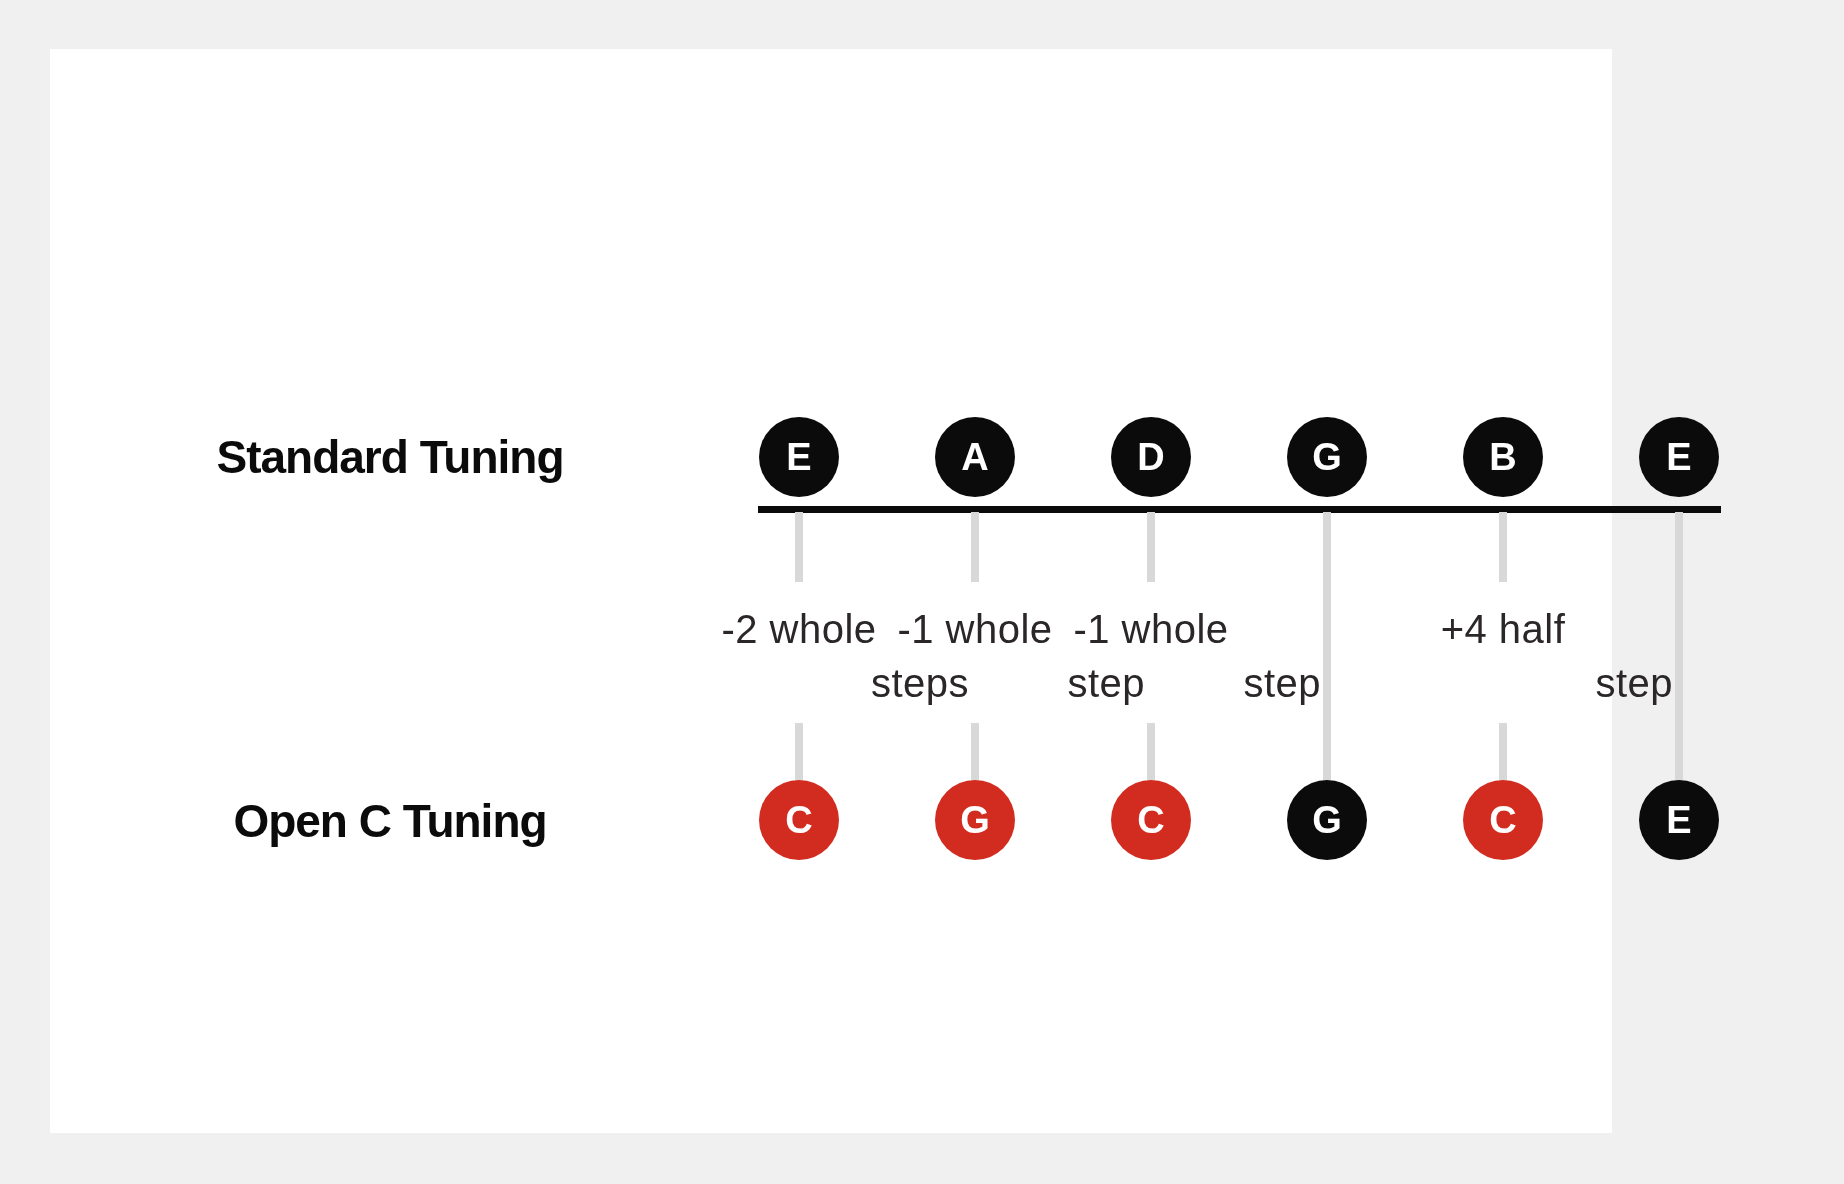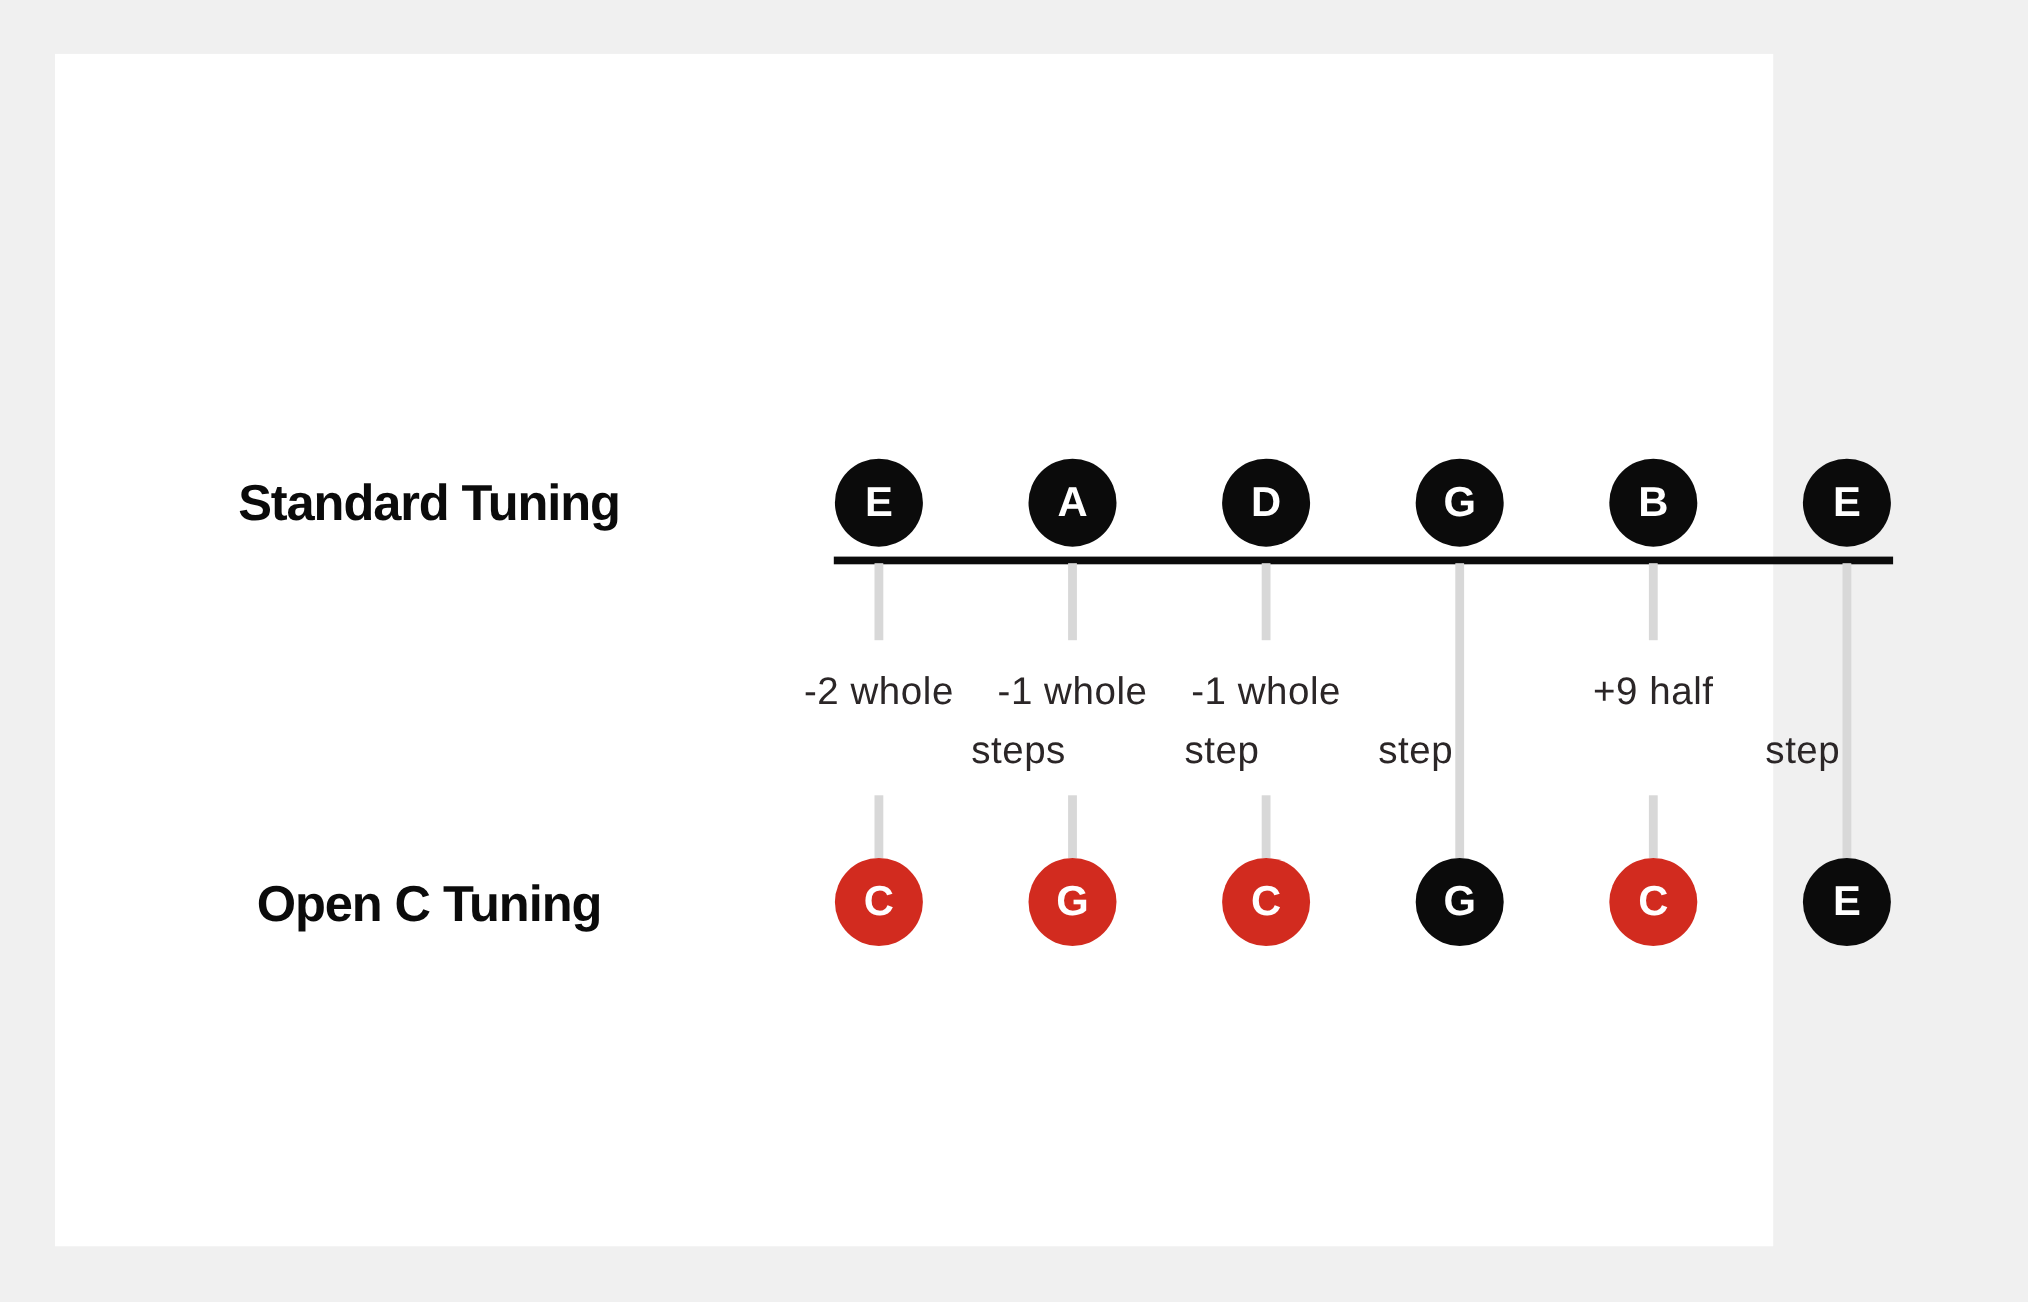--- a/index.html
+++ b/index.html
@@ -58,21 +58,21 @@
     width: 8px;
     background: var(--tick, #d8d8d8);
   }
   .tick.upper { top: 463px; height: 70px; }
   .tick.lower { top: 674px; height: 57px; }
   .tick.full  { top: 463px; height: 268px; }
   .chg {
     width: 340px;
     text-align: center;
     font-weight: 300;
-    font-size: 35px;
+    font-size: 40px;
     line-height: 56px;
     color: var(--label, #2b2627);
     letter-spacing: 0.5px;
   }
   .chg.line1 { top: 552px; }
   .chg.line2 { top: 606px; text-align: right; }
 </style>
 </head>
 <body>
 
@@ -131,21 +131,21 @@
       <div class="note bottom">
         <span>G</span>
       </div>
     </div>
 
     <div class="col" style="left:1453px">
       <div class="note top">
         <span>B</span>
       </div>
       <div class="tick upper"></div>
-      <div class="chg line1">+9 half</div>
+      <div class="chg line1">+4 half</div>
       <div class="chg line2">step</div>
       <div class="tick lower"></div>
       <div class="note bottom red">
         <span>C</span>
       </div>
     </div>
 
     <div class="col" style="left:1629px">
       <div class="note top">
         <span>E</span>

